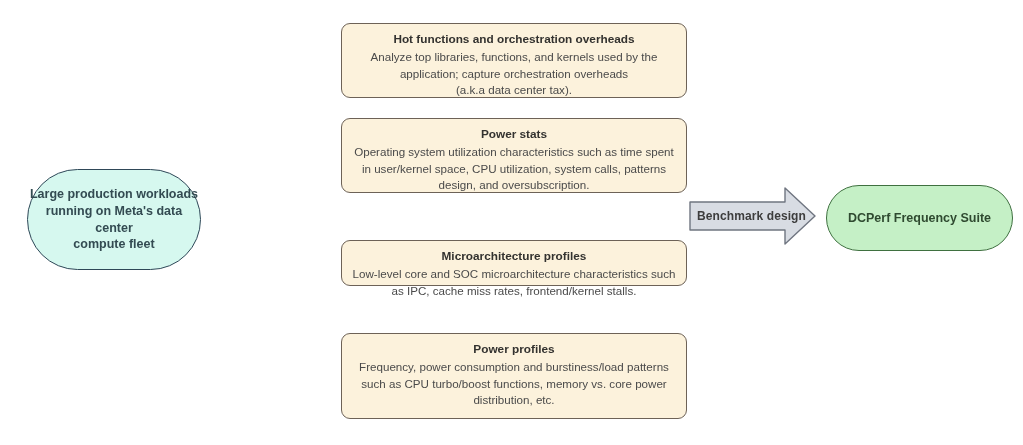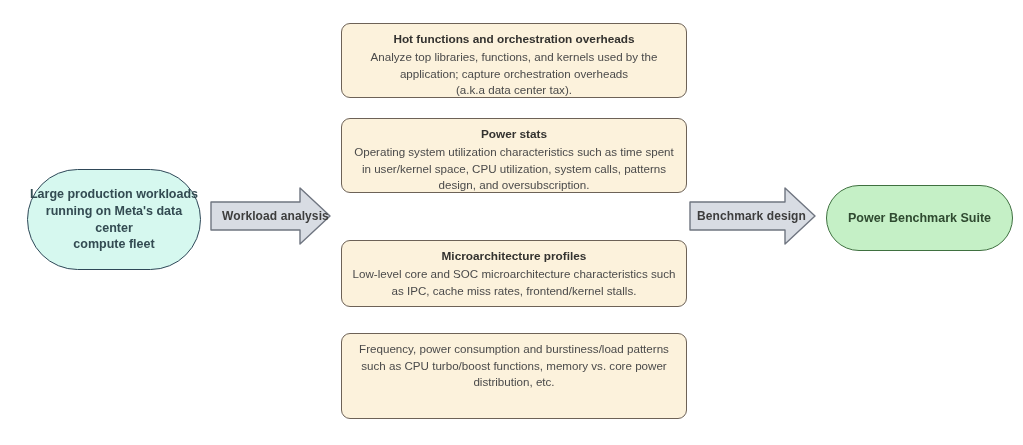--- a/index.html
+++ b/index.html
@@ -77,40 +77,34 @@
     color:#33322f;
   }
   .card .card-body{
     display:block;
     text-align:center;
     white-space:pre-line;
     color:#4a4a4a;
   }
   #card-hot-functions{top:23px;height:75px;}
   #card-system-stats{top:118px;height:75px;}
-  #card-microarchitecture{top:240px;height:67px;}
+  #card-microarchitecture{top:240px;height:46px;}
   #card-power-profiles{top:333px;height:86px;}
 </style>
 </head>
 <body>
 
 <div id="canvas">
 
   <div class="stadium" id="source-node">
     <span class="label">Large production workloads
 running on Meta's data center
 compute fleet</span>
   </div>
 
-  <div class="block-arrow" id="arrow-workload">
-    <svg width="122" height="60" viewBox="0 0 122 60">
-      <path d="M1,16 L90,16 L90,2 L120,30 L90,58 L90,44 L1,44 Z" fill="#d8dce3" stroke="#6f7580" stroke-width="1.4" stroke-linejoin="round"></path>
-    </svg>
-    <span class="arrow-text">Workload analysis</span>
-  </div>
 
   <div class="block-arrow" id="arrow-benchmark">
     <svg width="128" height="60" viewBox="0 0 128 60">
       <path d="M1,16 L96,16 L96,2 L126,30 L96,58 L96,44 L1,44 Z" fill="#d8dce3" stroke="#6f7580" stroke-width="1.4" stroke-linejoin="round"></path>
     </svg>
     <span class="arrow-text">Benchmark design</span>
   </div>
 
   <div class="card" id="card-hot-functions">
     <span class="card-title">Hot functions and orchestration overheads</span>
@@ -122,20 +116,21 @@
     <span class="card-title">Power stats</span>
     <span class="card-body">Operating system utilization characteristics such as time spent in user/kernel space, CPU utilization, system calls, patterns design, and oversubscription.</span>
   </div>
 
   <div class="card" id="card-microarchitecture">
     <span class="card-title">Microarchitecture profiles</span>
     <span class="card-body">Low-level core and SOC microarchitecture characteristics such as IPC, cache miss rates, frontend/kernel stalls.</span>
   </div>
 
   <div class="card" id="card-power-profiles">
+    <span class="card-title">Power profiles</span>
     <span class="card-body">Frequency, power consumption and burstiness/load patterns such as CPU turbo/boost functions, memory vs. core power distribution, etc.</span>
   </div>
 
   <div class="stadium" id="target-node">
-    <span class="label">Power Benchmark Suite</span>
+    <span class="label">DCPerf Frequency Suite</span>
   </div>
 
 </div>
 
 </body></html>

